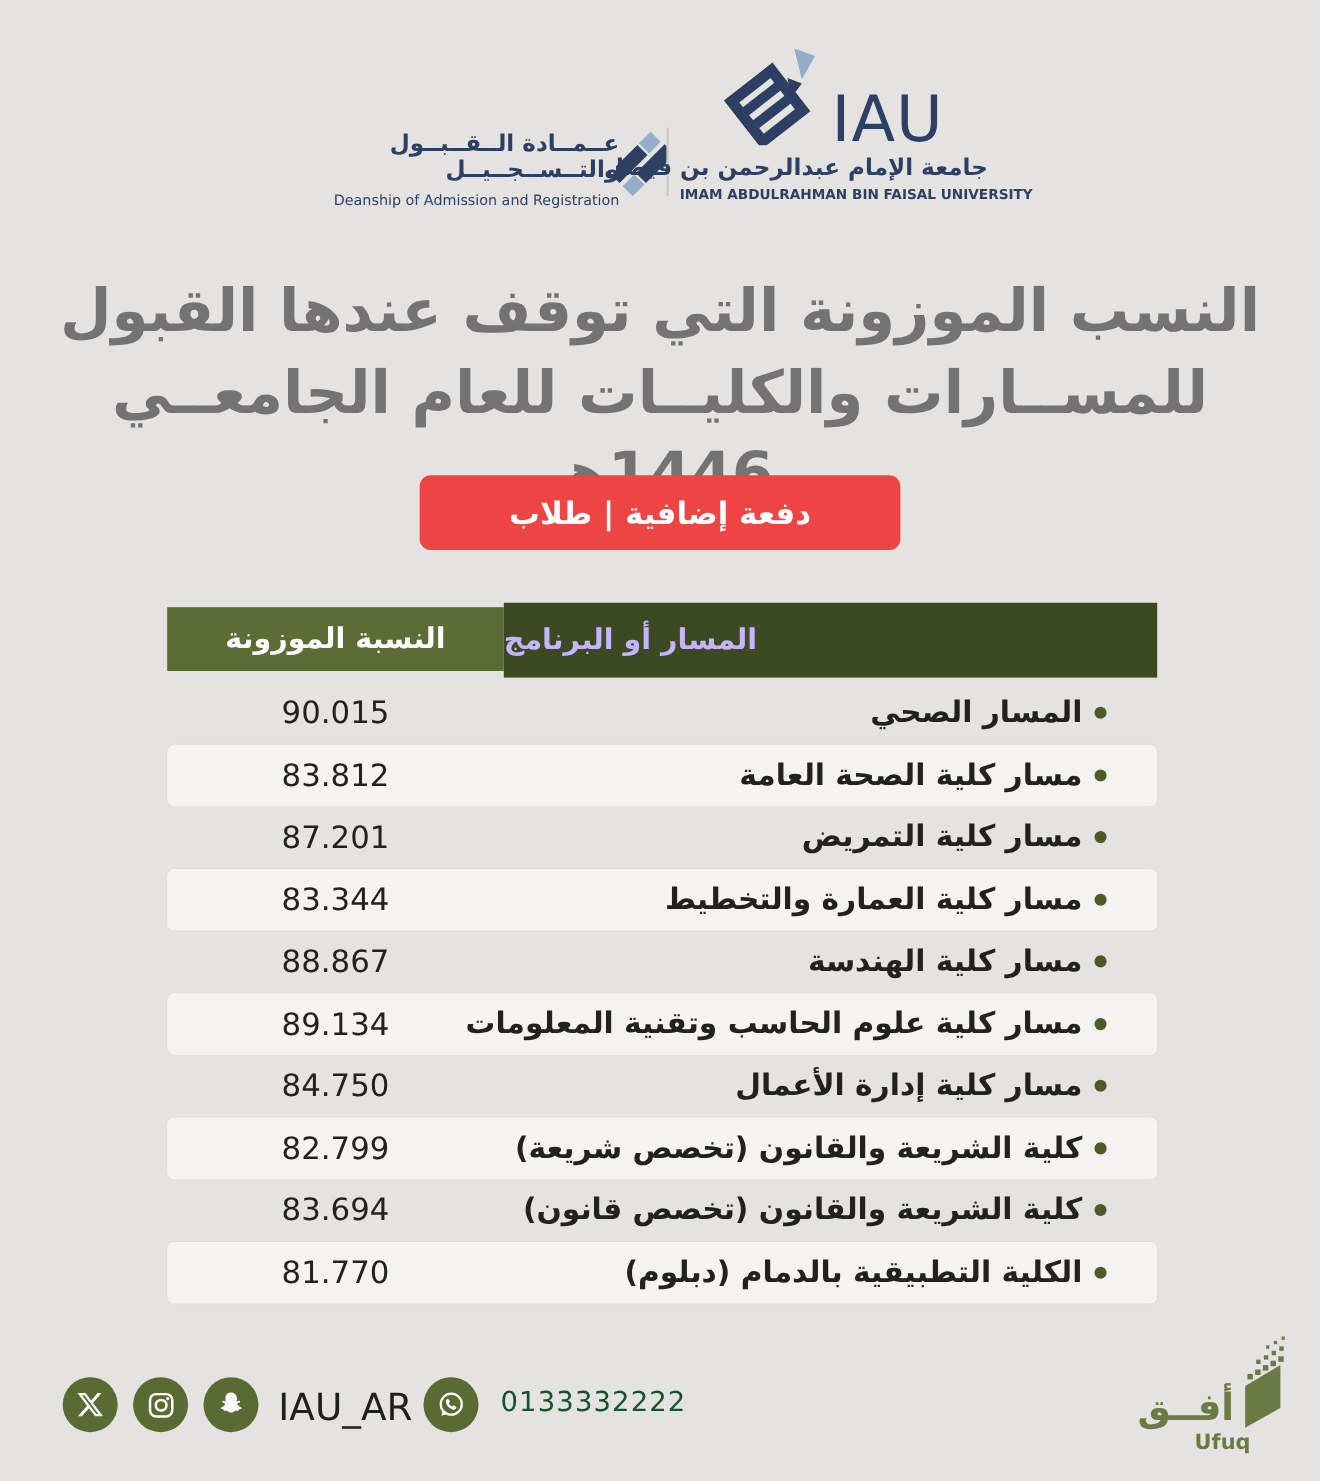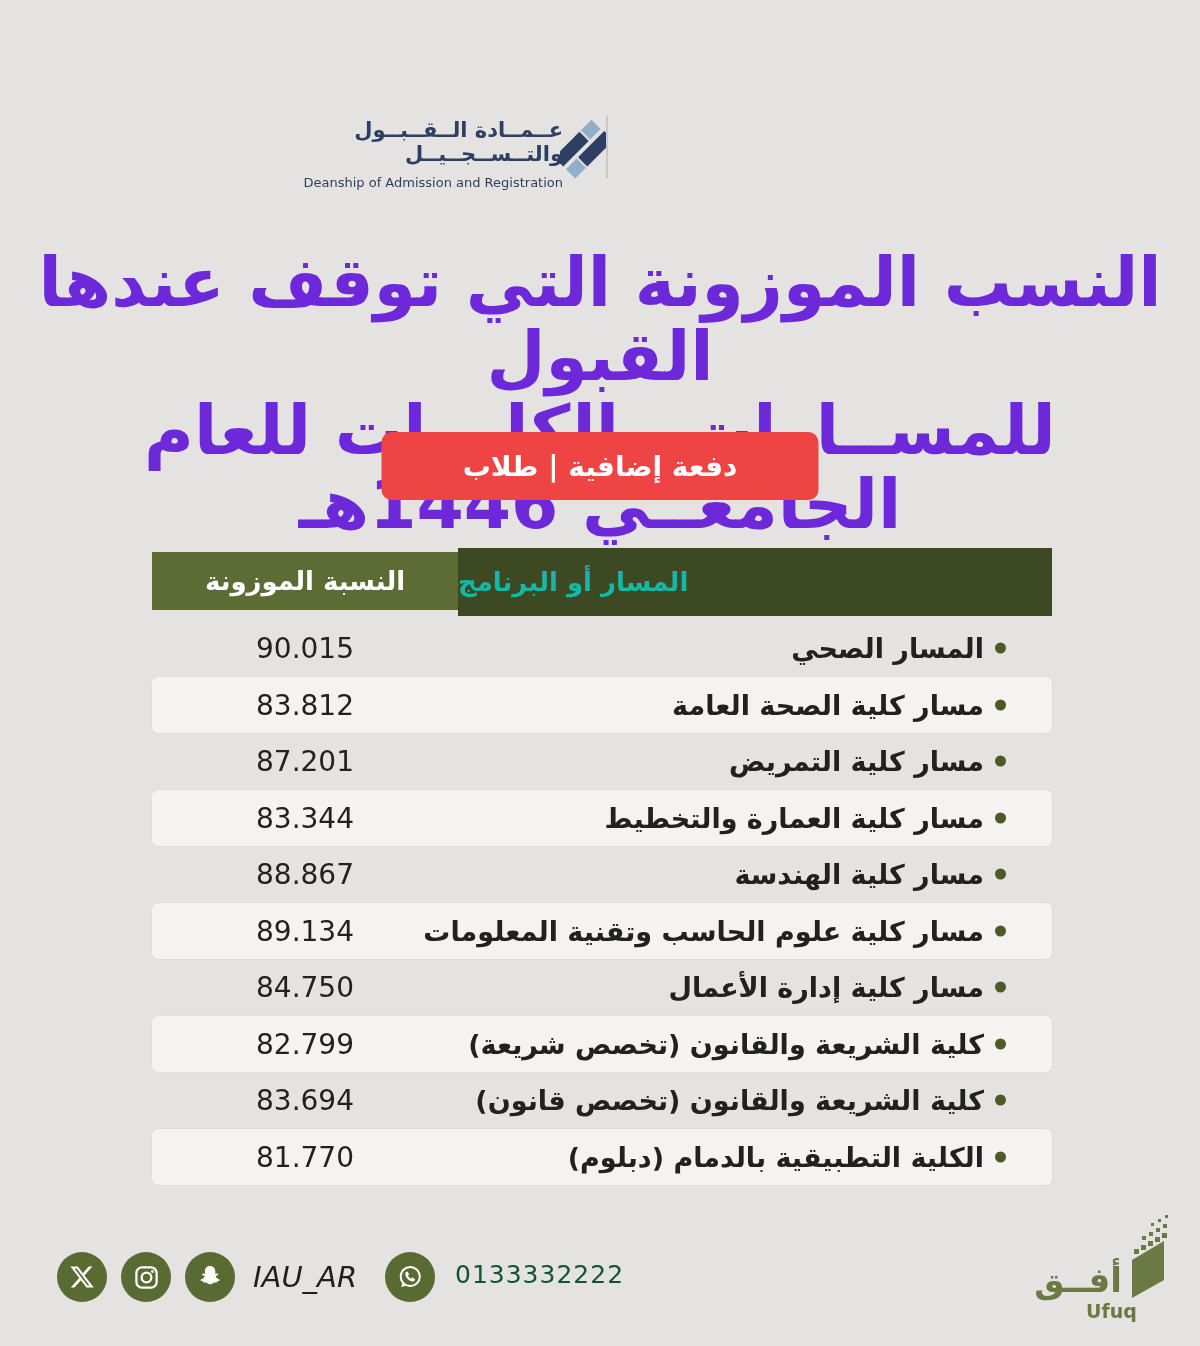--- a/index.html
+++ b/index.html
@@ -13,50 +13,50 @@
   .deanship-ar{font-size:21px;font-weight:bold;direction:rtl;}
   .deanship-en{font-size:13px;margin-top:9px;}
   .deanship-mark{position:absolute;left:560px;top:110px;}
   .logo-divider{position:absolute;left:606px;top:116px;width:2px;height:62px;background:#c9c8c6;}
   .iau{position:absolute;left:618px;top:48px;width:280px;text-align:center;color:#2d3f63;}
   .iau-top{display:flex;align-items:flex-end;justify-content:center;gap:2px;height:88px;}
   .iau-logotype{font-size:58px;line-height:0.95;letter-spacing:1px;font-weight:400;}
   .iau-ar{font-size:21px;font-weight:bold;margin-top:4px;direction:rtl;white-space:nowrap;}
   .iau-en{font-size:12.4px;font-weight:bold;margin-top:5px;white-space:nowrap;}
   
-  .title{position:absolute;left:0;right:0;top:246px;text-align:center;color:#6d28d9;
-         font-weight:bold;font-size:68px;line-height:74px;direction:rtl;}
+  .title{position:absolute;left:0;right:0;top:246px;text-align:center;color:#737373;
+         font-weight:bold;font-size:54px;line-height:74px;direction:rtl;}
   
   .badge{position:absolute;left:50%;top:432px;transform:translateX(-50%);
          width:437px;height:68px;background:#ef4444;border-radius:10px;
          display:flex;align-items:center;justify-content:center;
          color:#ffffff;font-size:28px;font-weight:bold;direction:rtl;}
   
   .table{position:absolute;left:152px;top:548px;width:900px;}
   .thead{position:relative;height:70px;}
   .th-program{position:absolute;right:0;top:0;width:594px;height:68px;background:#3c4922;
-              color:#14b8a6;display:flex;align-items:center;justify-content:flex-end;
+              color:#c4b5fd;display:flex;align-items:center;justify-content:flex-end;
               padding-right:42px;box-sizing:border-box;font-size:26px;font-weight:bold;direction:rtl;}
   .th-value{position:absolute;left:0;top:4px;width:306px;height:58px;background:#5d6b35;
             color:#fff;display:flex;align-items:center;justify-content:center;
             font-size:26px;font-weight:bold;direction:rtl;}
   .tbody{position:relative;margin-top:2px;}
   .row{position:relative;height:56.5px;}
   .row.band{background:#f4f3f1;border-radius:6px;box-shadow:0 0 0 1px rgba(0,0,0,0.025);}
   .bullet{position:absolute;right:46px;top:50%;transform:translateY(-50%);
           width:11px;height:11px;border-radius:50%;background:#4c5a26;}
   .program-cell{position:absolute;right:68px;top:50%;transform:translateY(-50%);
                 font-size:27px;font-weight:bold;color:#21211f;direction:rtl;white-space:nowrap;}
   .value-cell{position:absolute;left:0;top:50%;transform:translateY(-50%);
               width:306px;text-align:center;font-size:28px;color:#21211f;}
   
   .social-bar{position:absolute;left:57px;top:1252px;display:flex;gap:14px;align-items:center;}
   .sc{width:50px;height:50px;border-radius:50%;background:#5a6a33;
       display:flex;align-items:center;justify-content:center;}
-  .handle{position:absolute;left:253px;top:1260px;font-size:29px;color:#1f1f1d;font-style:italic;}
+  .handle{position:absolute;left:253px;top:1260px;font-size:34px;color:#1f1f1d;}
   .wa-circle{position:absolute;left:385px;top:1252px;}
   .phone{position:absolute;left:455px;top:1260px;font-size:25px;color:#14532d;letter-spacing:1px;}
   .ufuq{position:absolute;left:1040px;top:1212px;width:135px;height:110px;color:#6b7a45;}
   .ufuq-mark{position:absolute;left:86px;top:2px;}
   .ufuq-ar{position:absolute;left:12px;top:48px;width:70px;text-align:center;
            font-size:34px;font-weight:bold;direction:rtl;}
   .ufuq-en{position:absolute;left:46px;top:88px;font-size:19px;font-weight:bold;}
 </style>
 </head>
 <body>
@@ -74,20 +74,38 @@
         <rect x="-4" y="24" width="36" height="13" fill="#2d3f63"></rect>
         <rect x="34" y="24" width="15" height="13" fill="#93aecb"></rect>
         <rect x="-4" y="41" width="15" height="13" fill="#93aecb"></rect>
         <rect x="13" y="41" width="37" height="13" fill="#2d3f63"></rect>
       </g>
     </svg>
   </div>
 
   <div class="logo-divider"></div>
 
+  <div class="iau">
+    <div class="iau-top">
+      <span>
+        <svg width="96" height="90" viewBox="0 0 96 90">
+          <g transform="rotate(-38 40 55)" fill="none" stroke="#2d3f63">
+            <rect x="17" y="31" width="46" height="46" stroke-width="10"></rect>
+            <line x1="17" y1="46" x2="63" y2="46" stroke-width="9"></line>
+            <line x1="17" y1="61" x2="63" y2="61" stroke-width="9"></line>
+          </g>
+          <polygon points="64,2 83,9 71,30" fill="#93aecb"></polygon>
+          <polygon points="58,29 71,34 61,47" fill="#2d3f63"></polygon>
+        </svg>
+      </span>
+      <span class="iau-logotype">IAU</span>
+    </div>
+    <div class="iau-ar">جامعة الإمام عبدالرحمن بن فيصل</div>
+    <div class="iau-en">IMAM ABDULRAHMAN BIN FAISAL UNIVERSITY</div>
+  </div>
 
   <div class="title">
     <div>النسب الموزونة التي توقف عندها القبول</div>
     <div>للمســارات والكليــات  للعام الجامعــي 1446هـ</div>
   </div>
 
   <div class="badge">دفعة إضافية | طلاب</div>
 
   <div class="table">
     <div class="thead">

